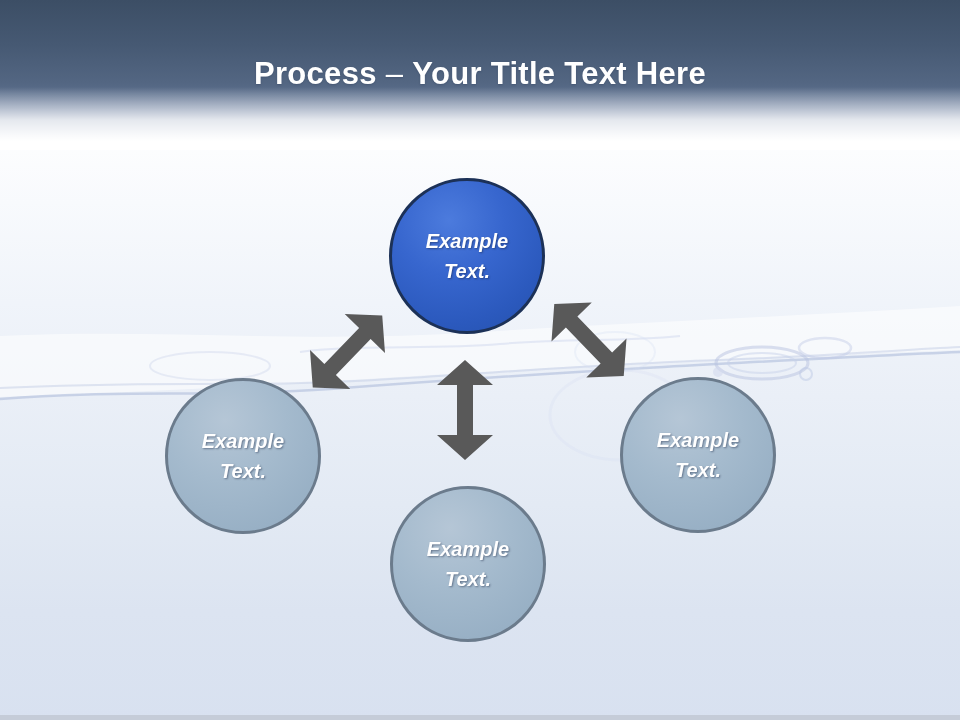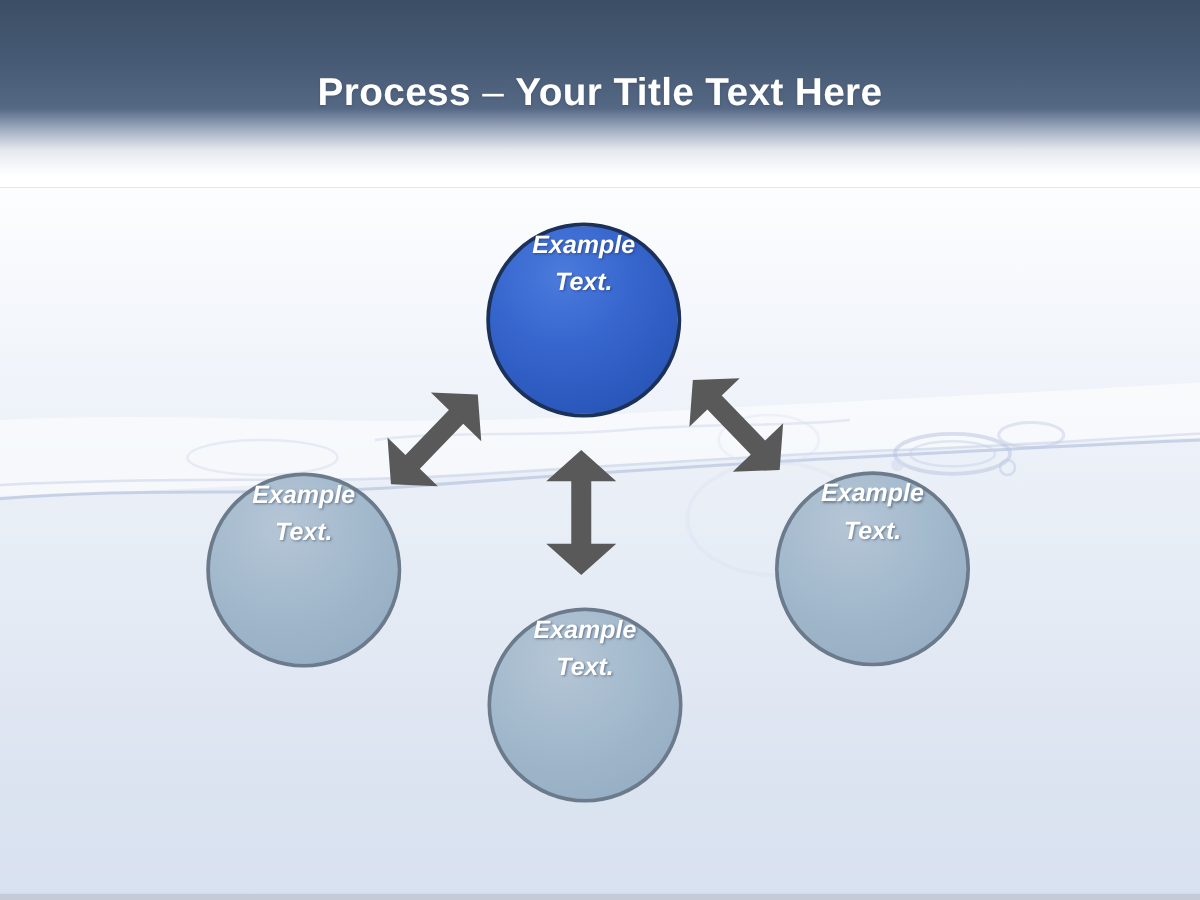--- a/index.html
+++ b/index.html
@@ -24,21 +24,21 @@
   .title .t-sep{margin:0 9px;font-weight:400;}
   .title .t-rest{font-weight:700;}
   
   .water{position:absolute;inset:0;pointer-events:none;}
   
   .connectors{position:absolute;inset:0;pointer-events:none;}
   .connectors path.arrow{fill:#595959;}
   
   .node{
     position:absolute;width:156px;height:156px;border-radius:50%;
-    box-sizing:border-box;display:flex;justify-content:center;
+    box-sizing:border-box;display:flex;align-items:center;justify-content:center;
     text-align:center;color:#ffffff;font-weight:bold;font-style:italic;
     font-size:20px;line-height:1.5;
     text-shadow:1px 1px 2px rgba(20,30,60,.45);
   }
   .node span{display:block;width:108px;}
   .node-primary{
     background:radial-gradient(circle at 38% 26%,#4c7bdd 0%,#3766ce 38%,#2b59bd 72%,#2450aa 100%);
     border:3px solid #1c3157;
   }
   .node-secondary{

